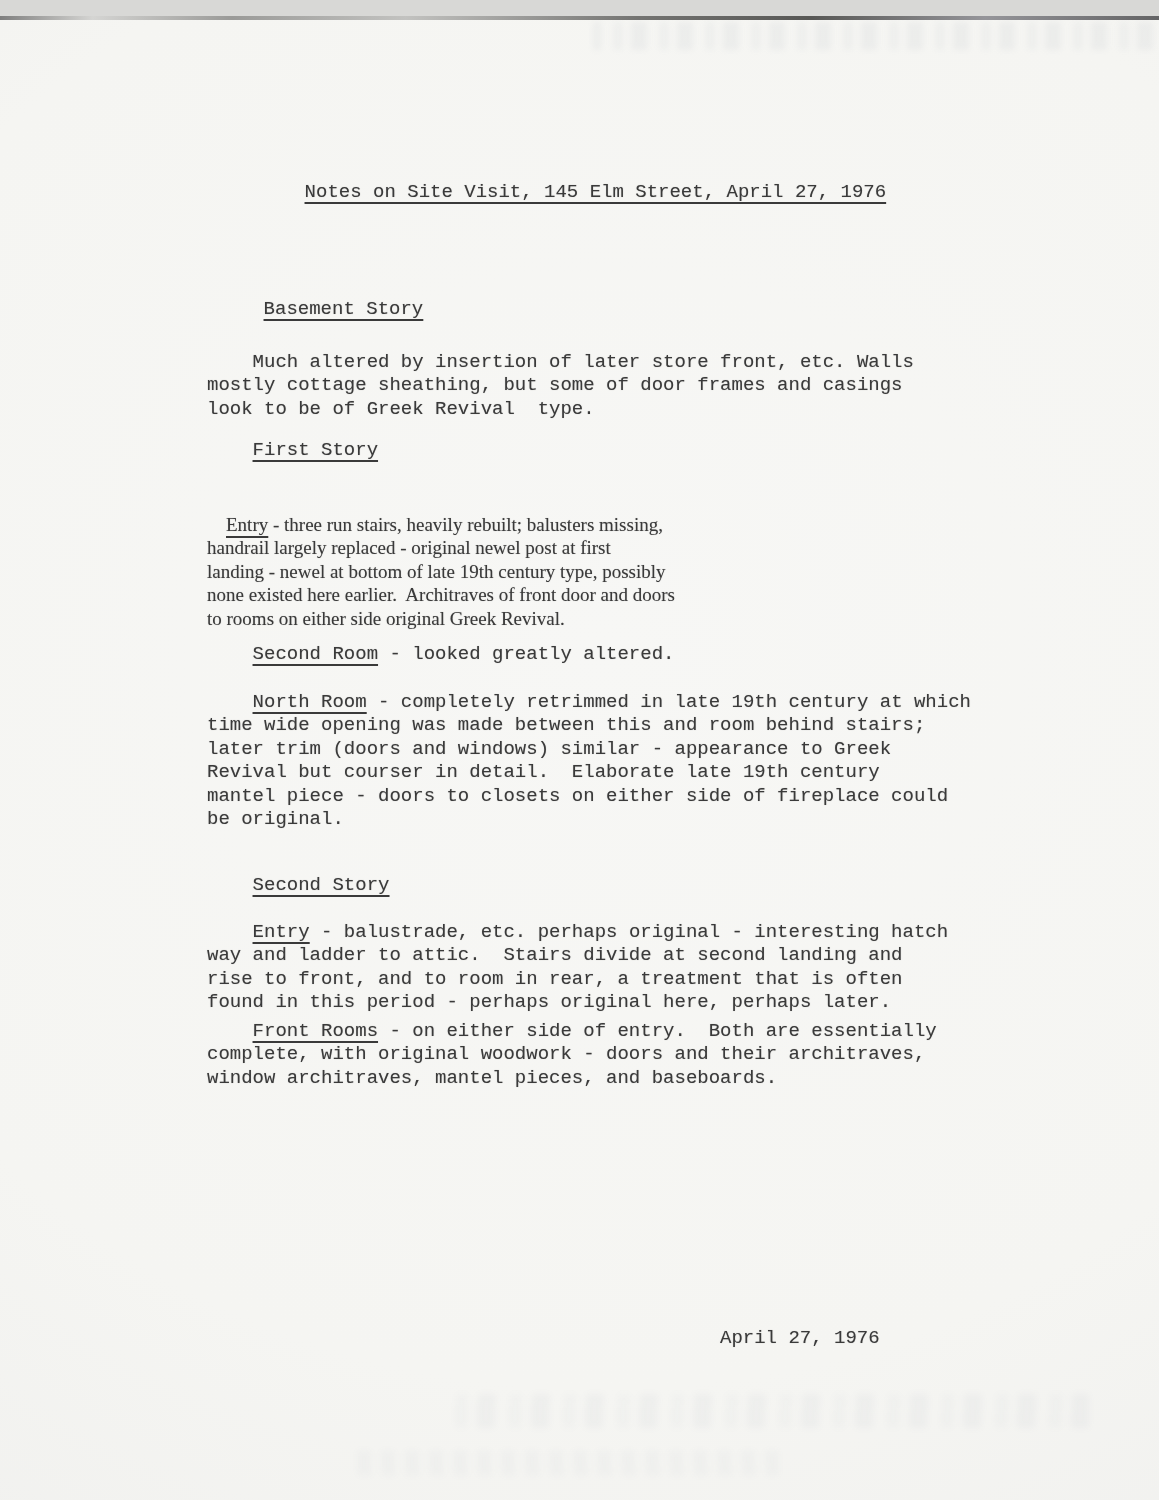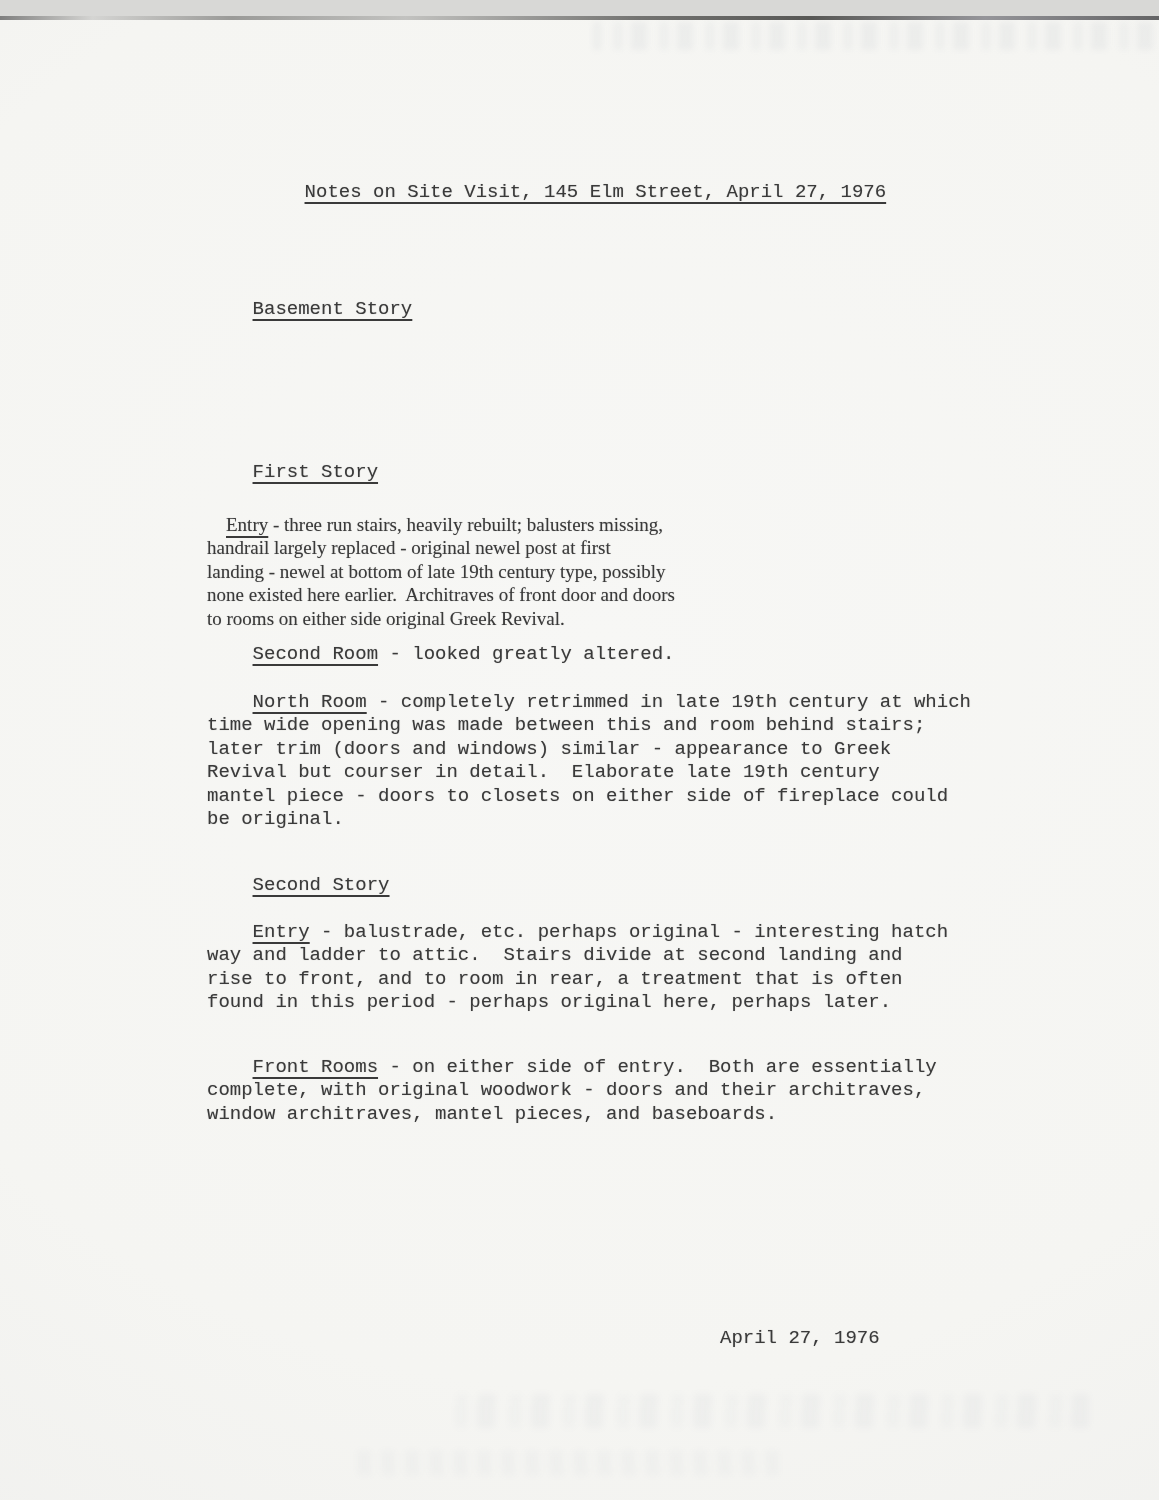--- a/index.html
+++ b/index.html
@@ -86,25 +86,30 @@
   <div class="edge-top"></div>
   <div class="edge-bottom"></div>
   <div class="ghost ghost-top"></div>
   <div class="ghost ghost-bottom-1"></div>
   <div class="ghost ghost-bottom-2"></div>
 
   <div class="block" style="left:259px; top:141px;">
     <span class="u">Notes on Site Visit, 145 Elm Street, April 27, 1976</span>
   </div>
 
-  <div class="block" style="left:207px; top:258px;">
+  <div class="block" style="left:218px; top:258px;">
     <span class="u">Basement Story</span>
   </div>
+  <div class="block" style="left:207px; top:311px; width:900px;">
+    <span>Much altered by insertion of later store front, etc. Walls
+mostly cottage sheathing, but some of door frames and casings
+look to be of Greek Revival  type.</span>
+  </div>
 
-  <div class="block" style="left:207px; top:421px;">
+  <div class="block" style="left:207px; top:399px;">
     <span class="u">First Story</span>
   </div>
   <div class="block" style="left:207px; top:473px; width:910px;font-family:Liberation Serif, serif;">
     <span class="u">Entry</span><span> - three run stairs, heavily rebuilt; balusters missing,
 handrail largely replaced - original newel post at first
 landing - newel at bottom of late 19th century type, possibly
 none existed here earlier.  Architraves of front door and doors
 to rooms on either side original Greek Revival.</span>
   </div>
   <div class="block" style="left:207px; top:603px; width:910px;">
@@ -121,21 +126,21 @@
 
   <div class="block" style="left:207px; top:834px;">
     <span class="u">Second Story</span>
   </div>
   <div class="block" style="left:207px; top:881px; width:910px;">
     <span class="u">Entry</span><span> - balustrade, etc. perhaps original - interesting hatch
 way and ladder to attic.  Stairs divide at second landing and
 rise to front, and to room in rear, a treatment that is often
 found in this period - perhaps original here, perhaps later.</span>
   </div>
-  <div class="block" style="left:207px; top:1016px; width:910px;">
+  <div class="block" style="left:207px; top:980px; width:910px;">
     <span class="u">Front Rooms</span><span> - on either side of entry.  Both are essentially
 complete, with original woodwork - doors and their architraves,
 window architraves, mantel pieces, and baseboards.</span>
   </div>
 
   <div class="block sig" style="left:720px; top:1264px;">
     <div>April 27, 1976</div>
   </div>
 
 </div>

